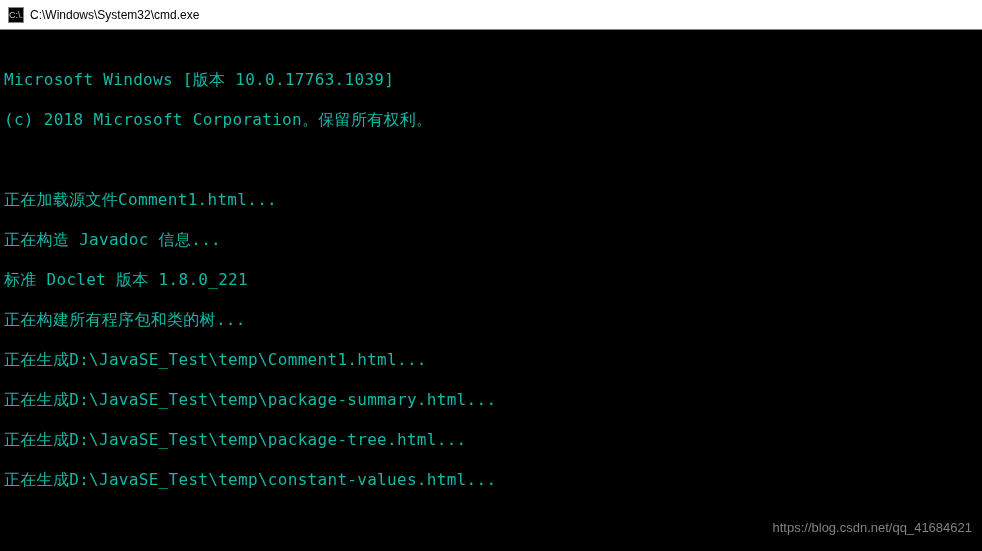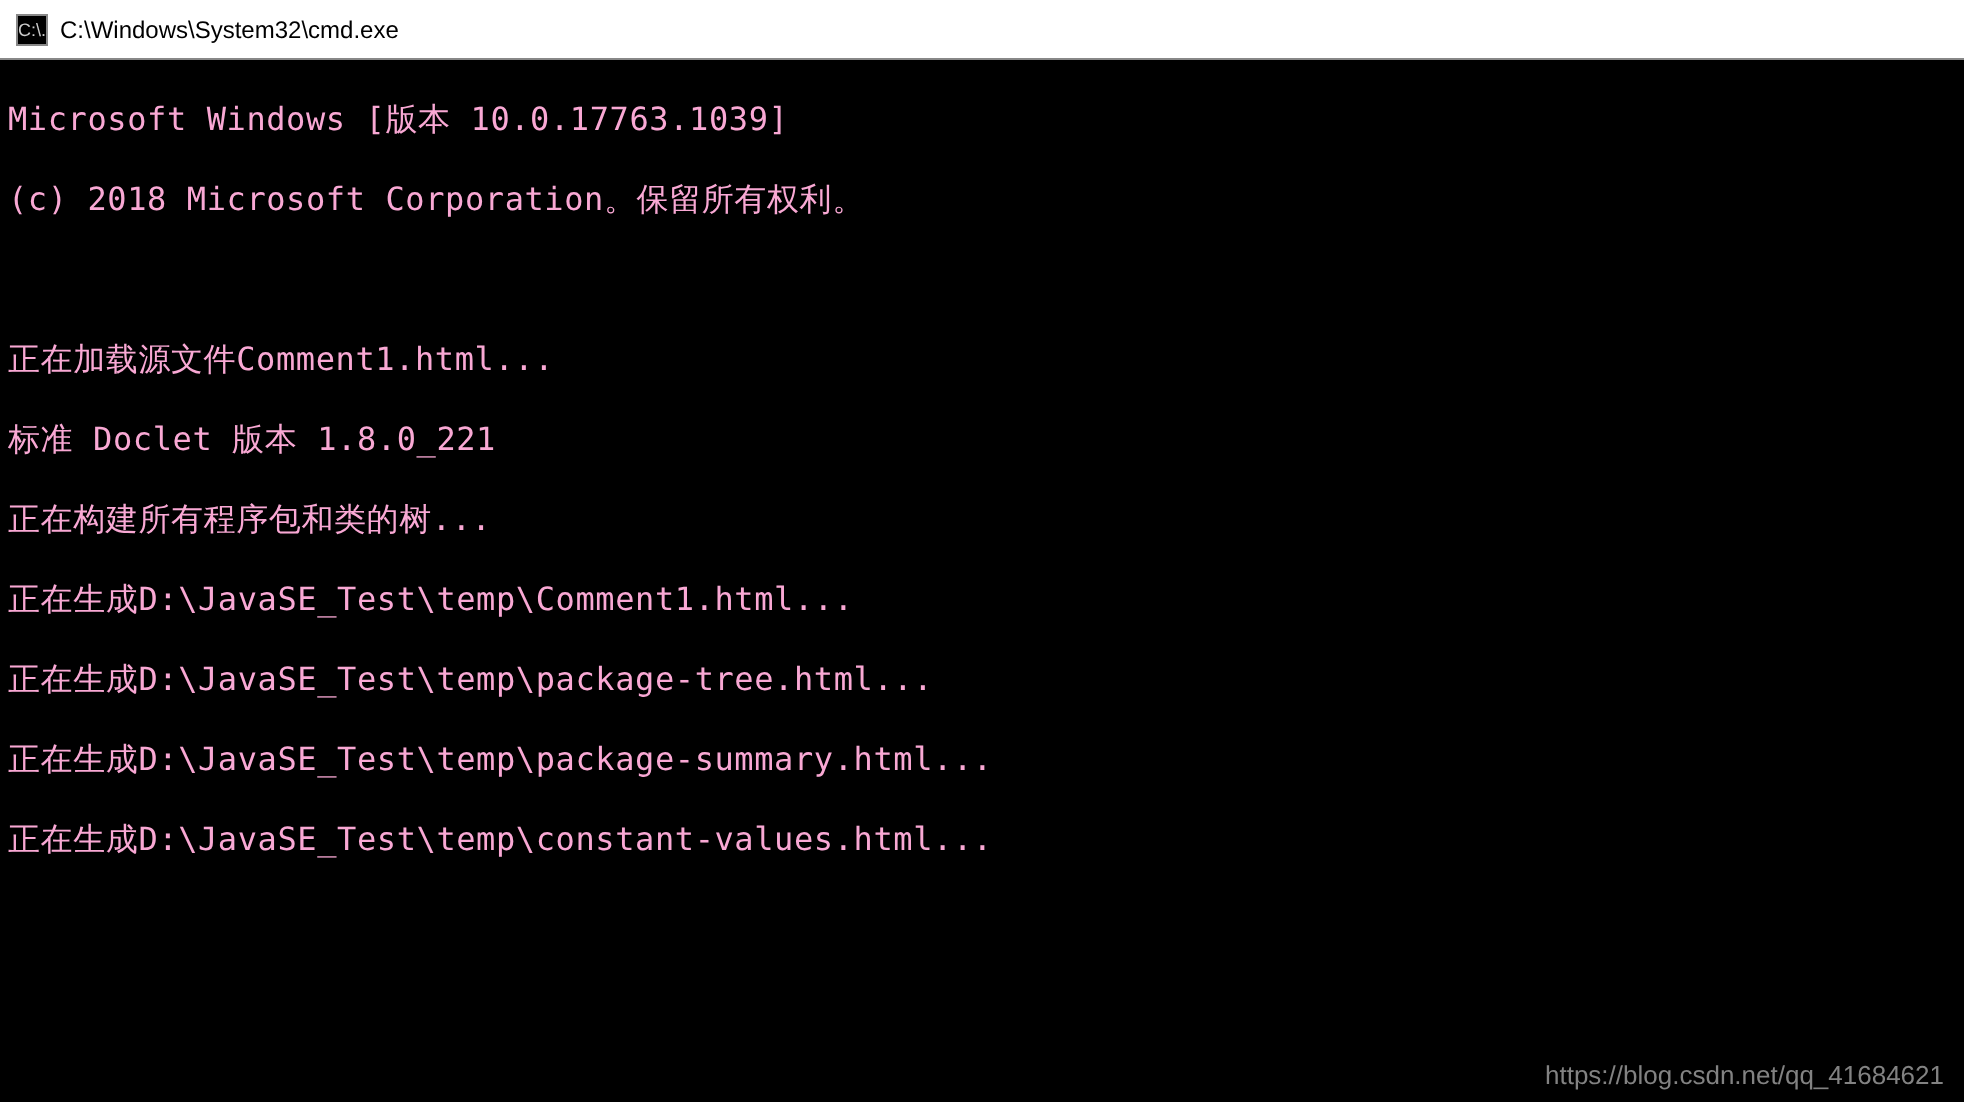--- a/index.html
+++ b/index.html
@@ -36,61 +36,62 @@
       color: #ccc;
       font-family: Arial, sans-serif;
     }
     .title-text {
       font-family: Liberation Sans, sans-serif;
       font-size: 12px;
       color: #000;
     }
     .terminal {
       background: #000000;
-      color: #f9a8d4;
-      padding: 0 4px;
+      color: #14b8a6;
+      padding: 20px 4px;
       font-size: 16px;
       line-height: 20px;
       font-family: "NSimSun", "SimSun", Consolas, monospace;
       white-space: pre;
       height: calc(100% - 30px);
       letter-spacing: 0.3px;
     }
     .terminal .line {
       display: block;
       min-height: 20px;
     }
     .watermark {
       position: absolute;
-      bottom: 6px;
+      bottom: 16px;
       right: 10px;
       color: #999;
       font-family: "Segoe UI", Arial, sans-serif;
       font-size: 13px;
       opacity: 0.85;
     }
   </style>
 </head>
 <body>
 
 <div class="title-bar">
   <div class="title-icon">C:\.</div>
   <div class="title-text">C:\Windows\System32\cmd.exe</div>
 </div>
 
 <div class="terminal">
 <span class="line">Microsoft Windows [版本 10.0.17763.1039]</span>
 <span class="line">(c) 2018 Microsoft Corporation。保留所有权利。</span>
 <span class="line"></span>
 <span class="line">正在加载源文件Comment1.html...</span>
+<span class="line">正在构造 Javadoc 信息...</span>
 <span class="line">标准 Doclet 版本 1.8.0_221</span>
 <span class="line">正在构建所有程序包和类的树...</span>
 <span class="line">正在生成D:\JavaSE_Test\temp\Comment1.html...</span>
+<span class="line">正在生成D:\JavaSE_Test\temp\package-summary.html...</span>
 <span class="line">正在生成D:\JavaSE_Test\temp\package-tree.html...</span>
-<span class="line">正在生成D:\JavaSE_Test\temp\package-summary.html...</span>
 <span class="line">正在生成D:\JavaSE_Test\temp\constant-values.html...</span>
 
 
 
 
 
 
 
 
 

